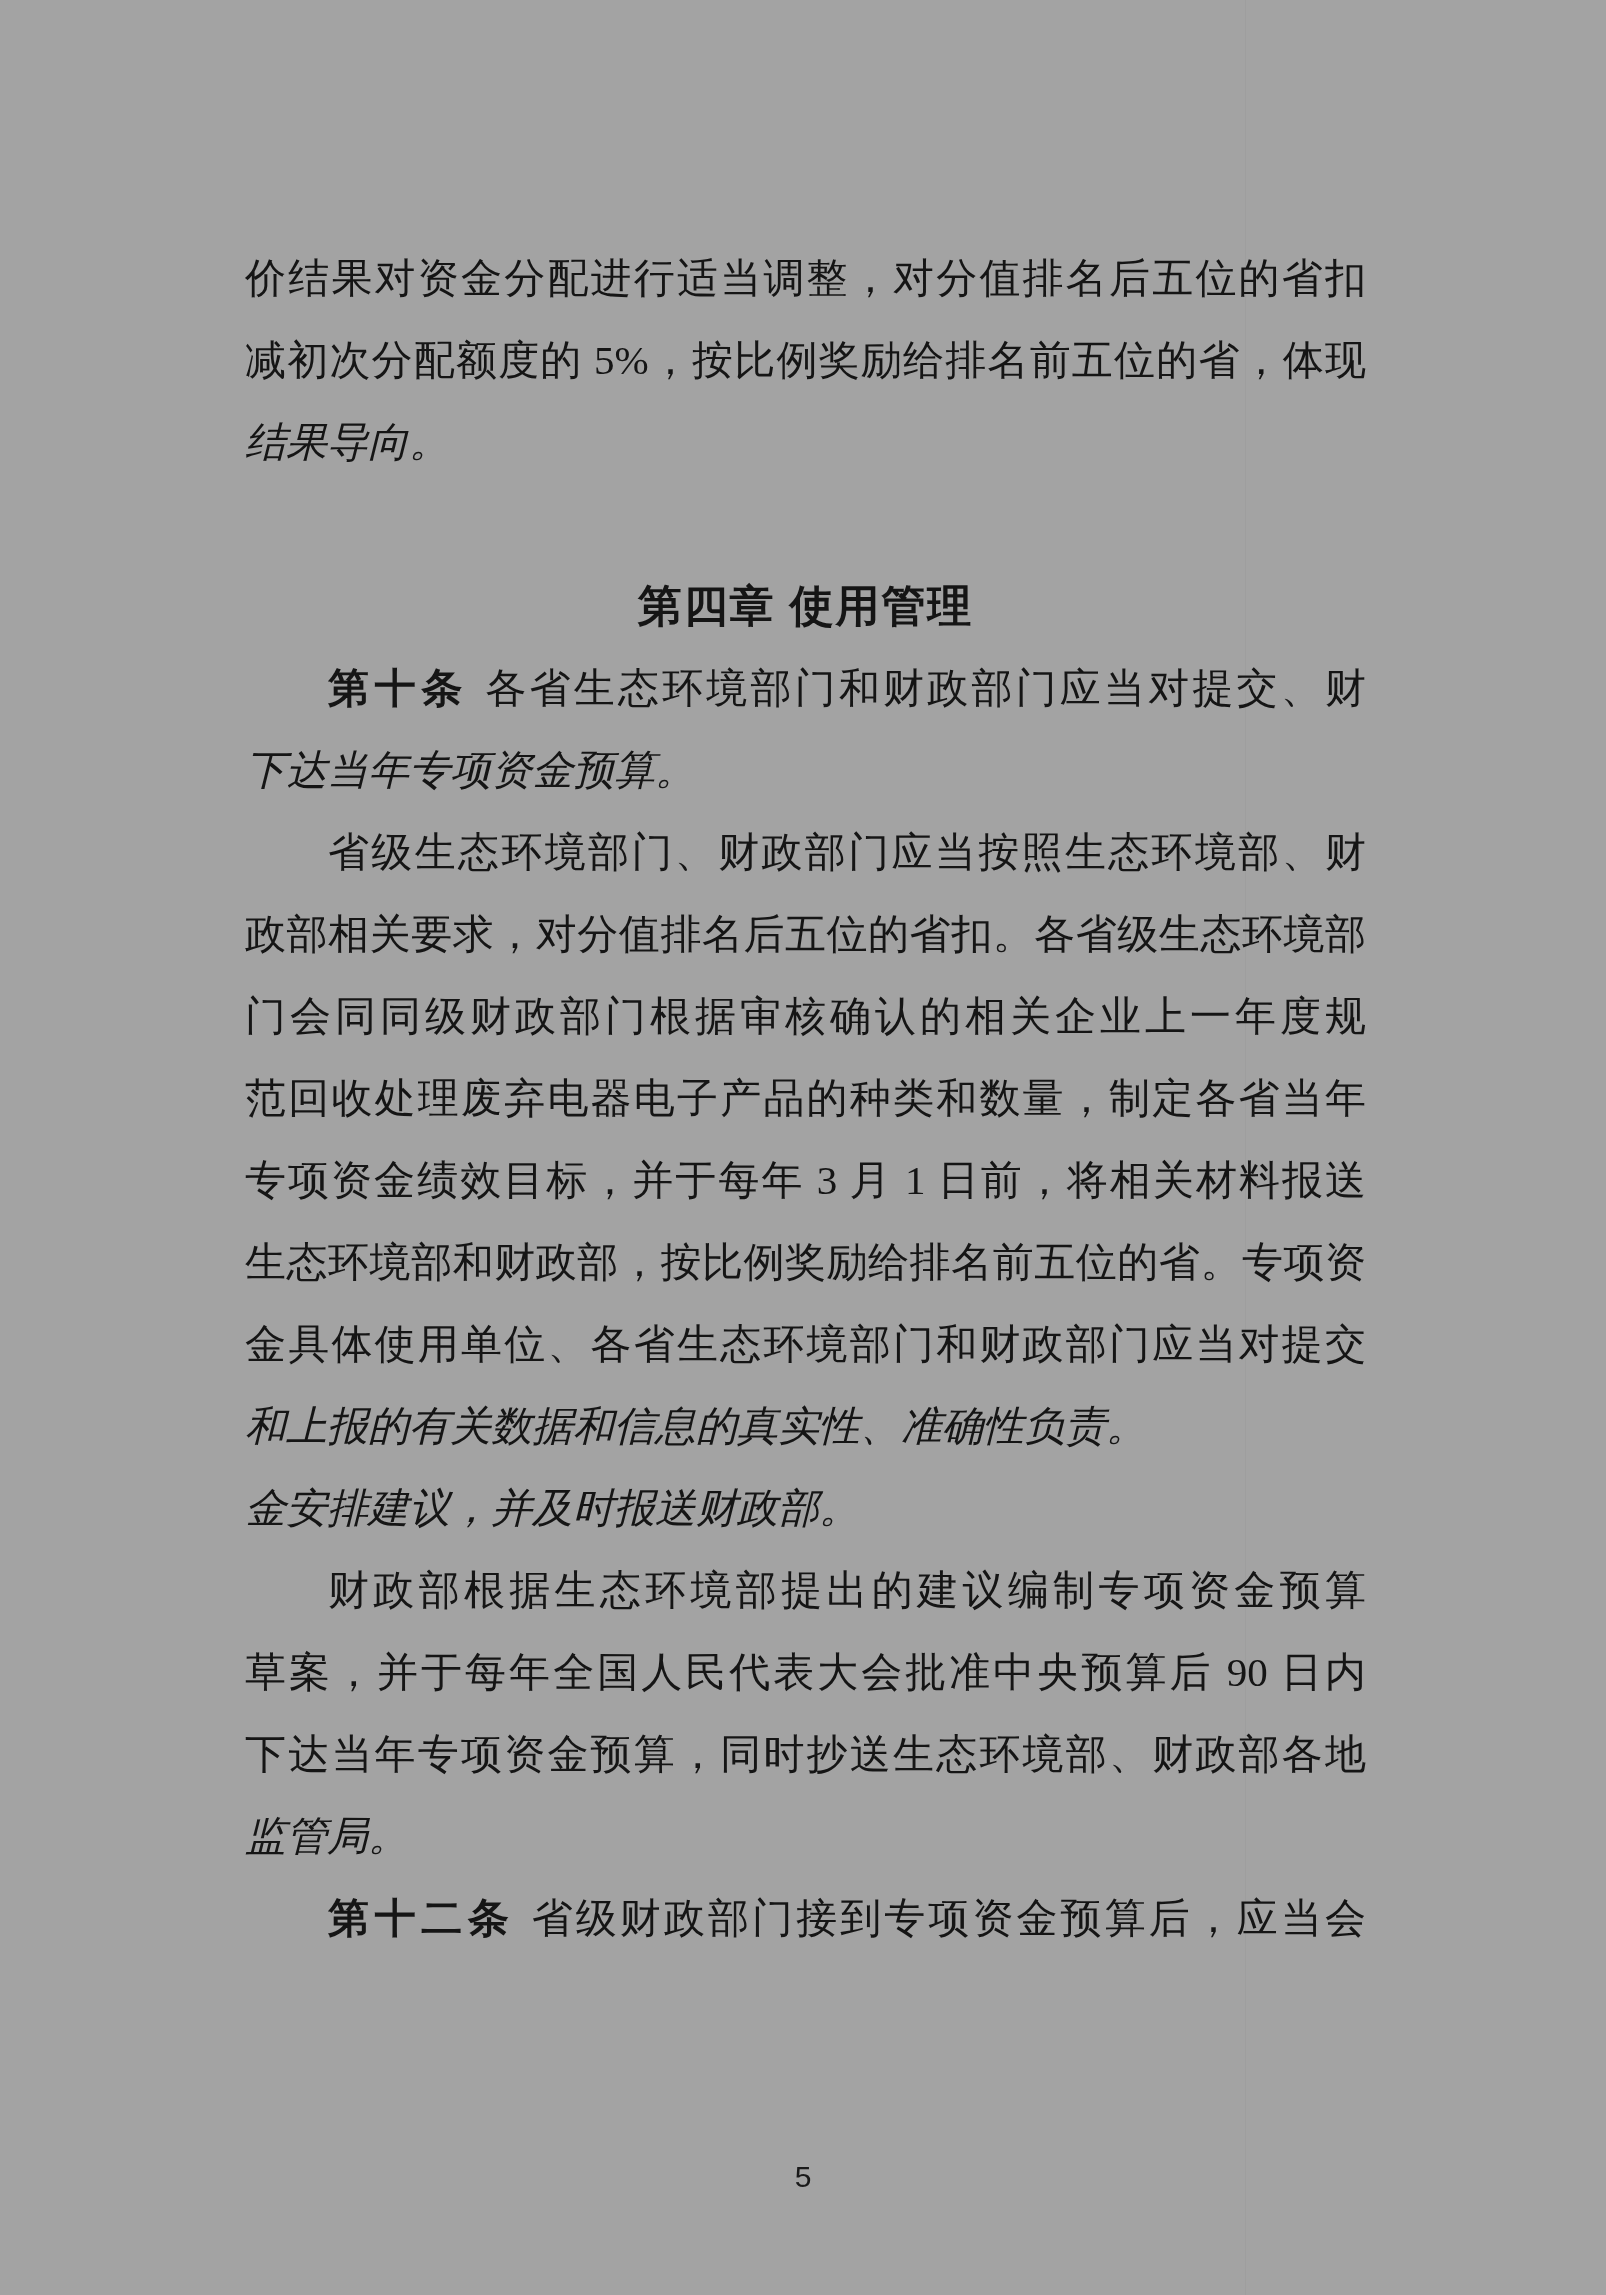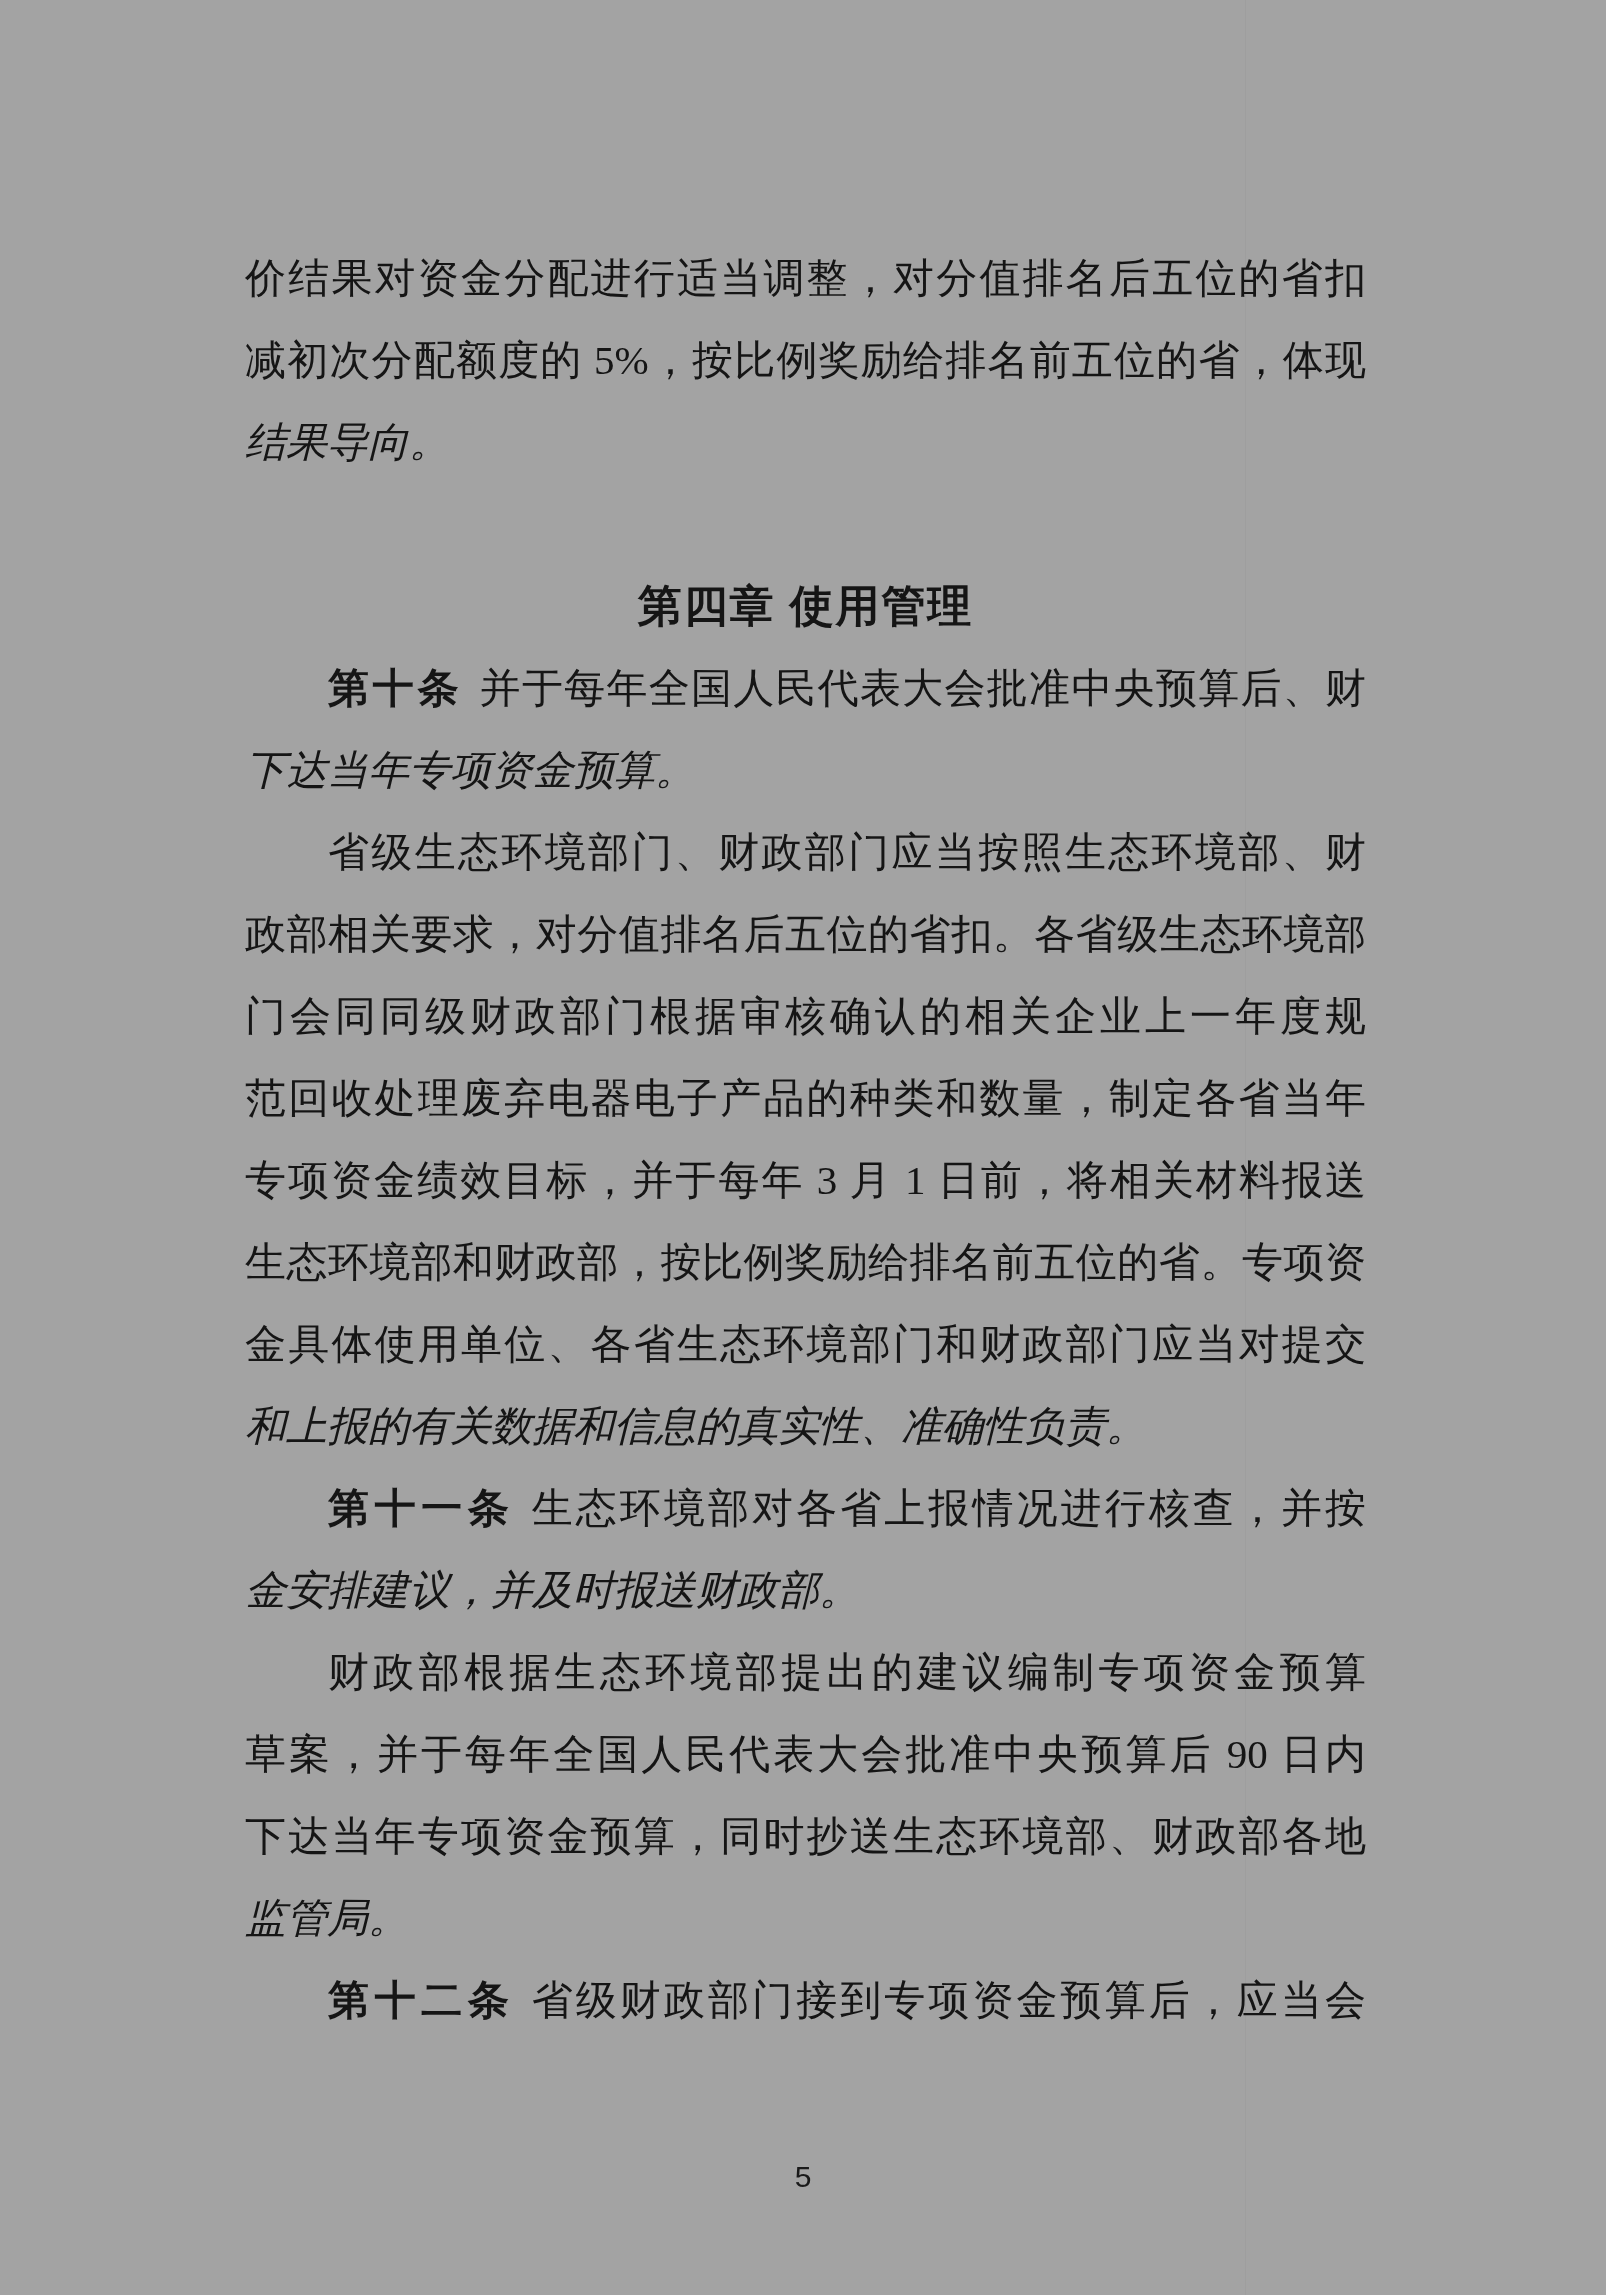--- a/index.html
+++ b/index.html
@@ -85,35 +85,34 @@
 <div class="page">
   <div class="scan-line"></div>
   <div class="doc-body">
       <div>
         <div class="line">价结果对资金分配进行适当调整，对分值排名后五位的省扣</div>
         <div class="line">减初次分配额度的 5%，按比例奖励给排名前五位的省，体现</div>
         <div class="line short">结果导向。</div>
       </div>
       <div class="heading">第四章 使用管理</div>
       <div>
-        <div class="line indent"><b class="lead">第十条</b><span>并于每年全国人民代表大会批准中央预算后、财</span></div>
+        <div class="line indent"><b class="lead">第十条</b><span>各省生态环境部门和财政部门应当对提交、财</span></div>
         <div class="line short">下达当年专项资金预算。</div>
       </div>
       <div>
         <div class="line indent">省级生态环境部门、财政部门应当按照生态环境部、财</div>
         <div class="line">政部相关要求，对分值排名后五位的省扣。各省级生态环境部</div>
         <div class="line">门会同同级财政部门根据审核确认的相关企业上一年度规</div>
         <div class="line">范回收处理废弃电器电子产品的种类和数量，制定各省当年</div>
         <div class="line">专项资金绩效目标，并于每年 3 月 1 日前，将相关材料报送</div>
         <div class="line">生态环境部和财政部，按比例奖励给排名前五位的省。专项资</div>
         <div class="line">金具体使用单位、各省生态环境部门和财政部门应当对提交</div>
         <div class="line short">和上报的有关数据和信息的真实性、准确性负责。</div>
       </div>
       <div>
-        <div class="line indent"><b class="lead">第十一条</b><span>生态环境部对各省上报情况进行核查，并按</span></div>
         <div class="line short">金安排建议，并及时报送财政部。</div>
       </div>
       <div>
         <div class="line indent">财政部根据生态环境部提出的建议编制专项资金预算</div>
         <div class="line">草案，并于每年全国人民代表大会批准中央预算后 90 日内</div>
         <div class="line">下达当年专项资金预算，同时抄送生态环境部、财政部各地</div>
         <div class="line short">监管局。</div>
       </div>
       <div>
         <div class="line indent"><b class="lead">第十二条</b><span>省级财政部门接到专项资金预算后，应当会</span></div>

